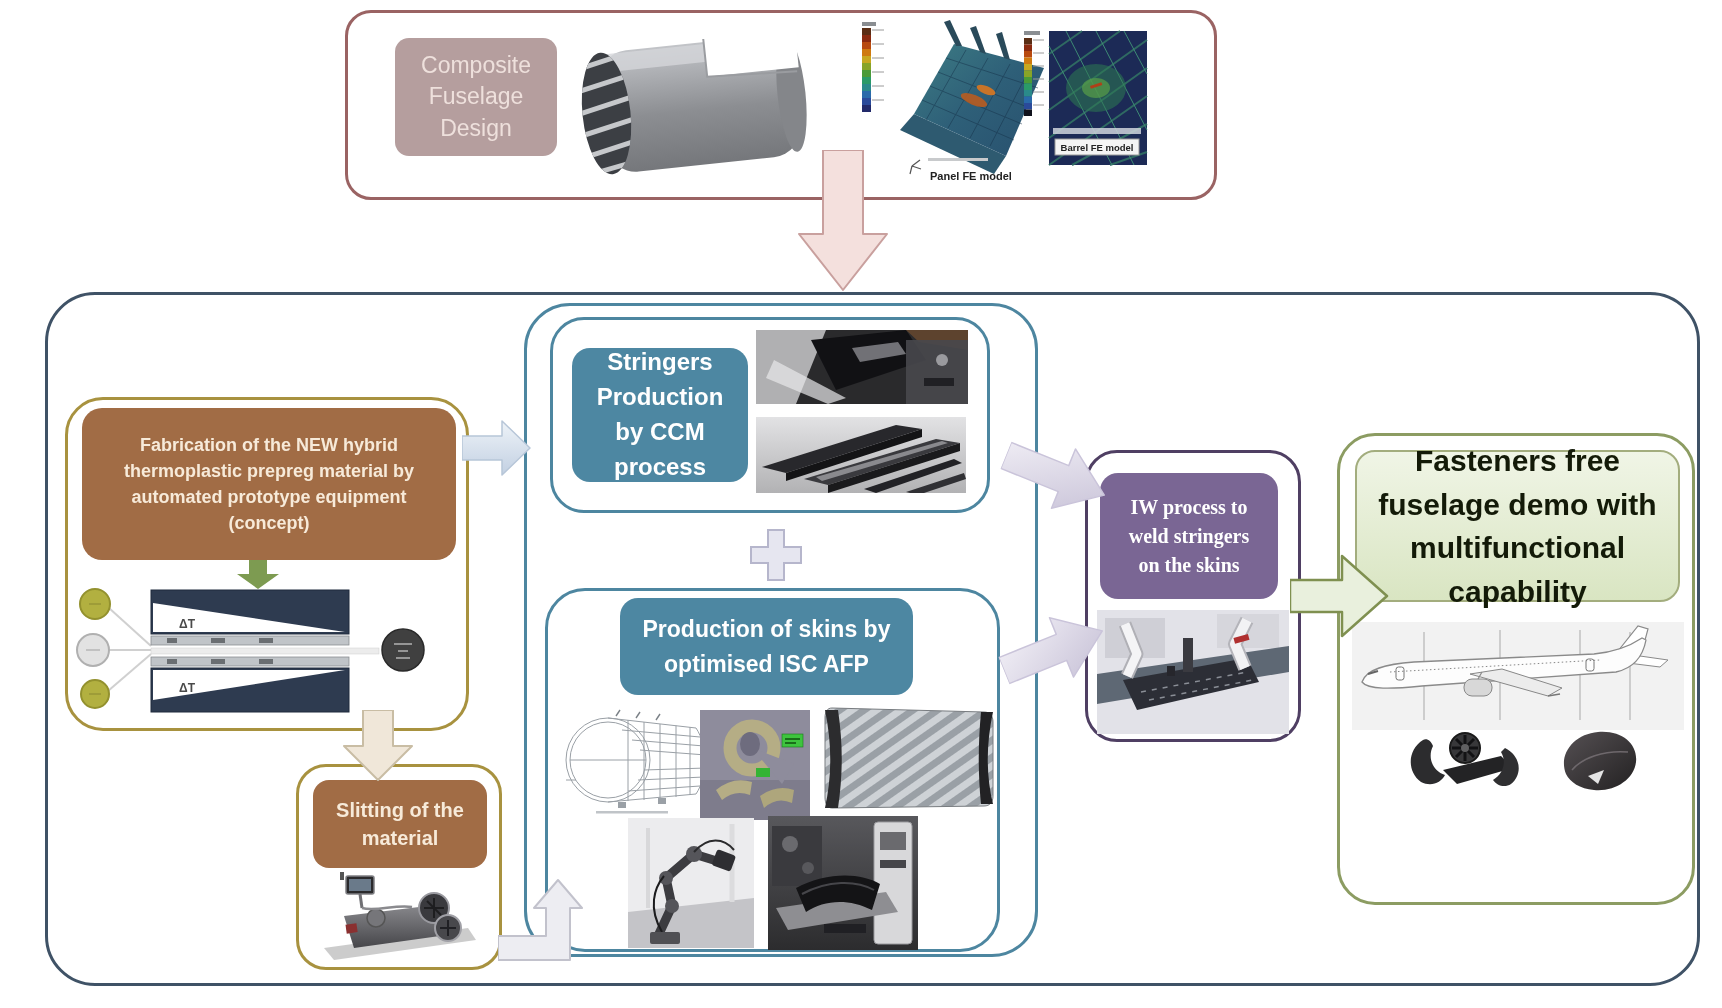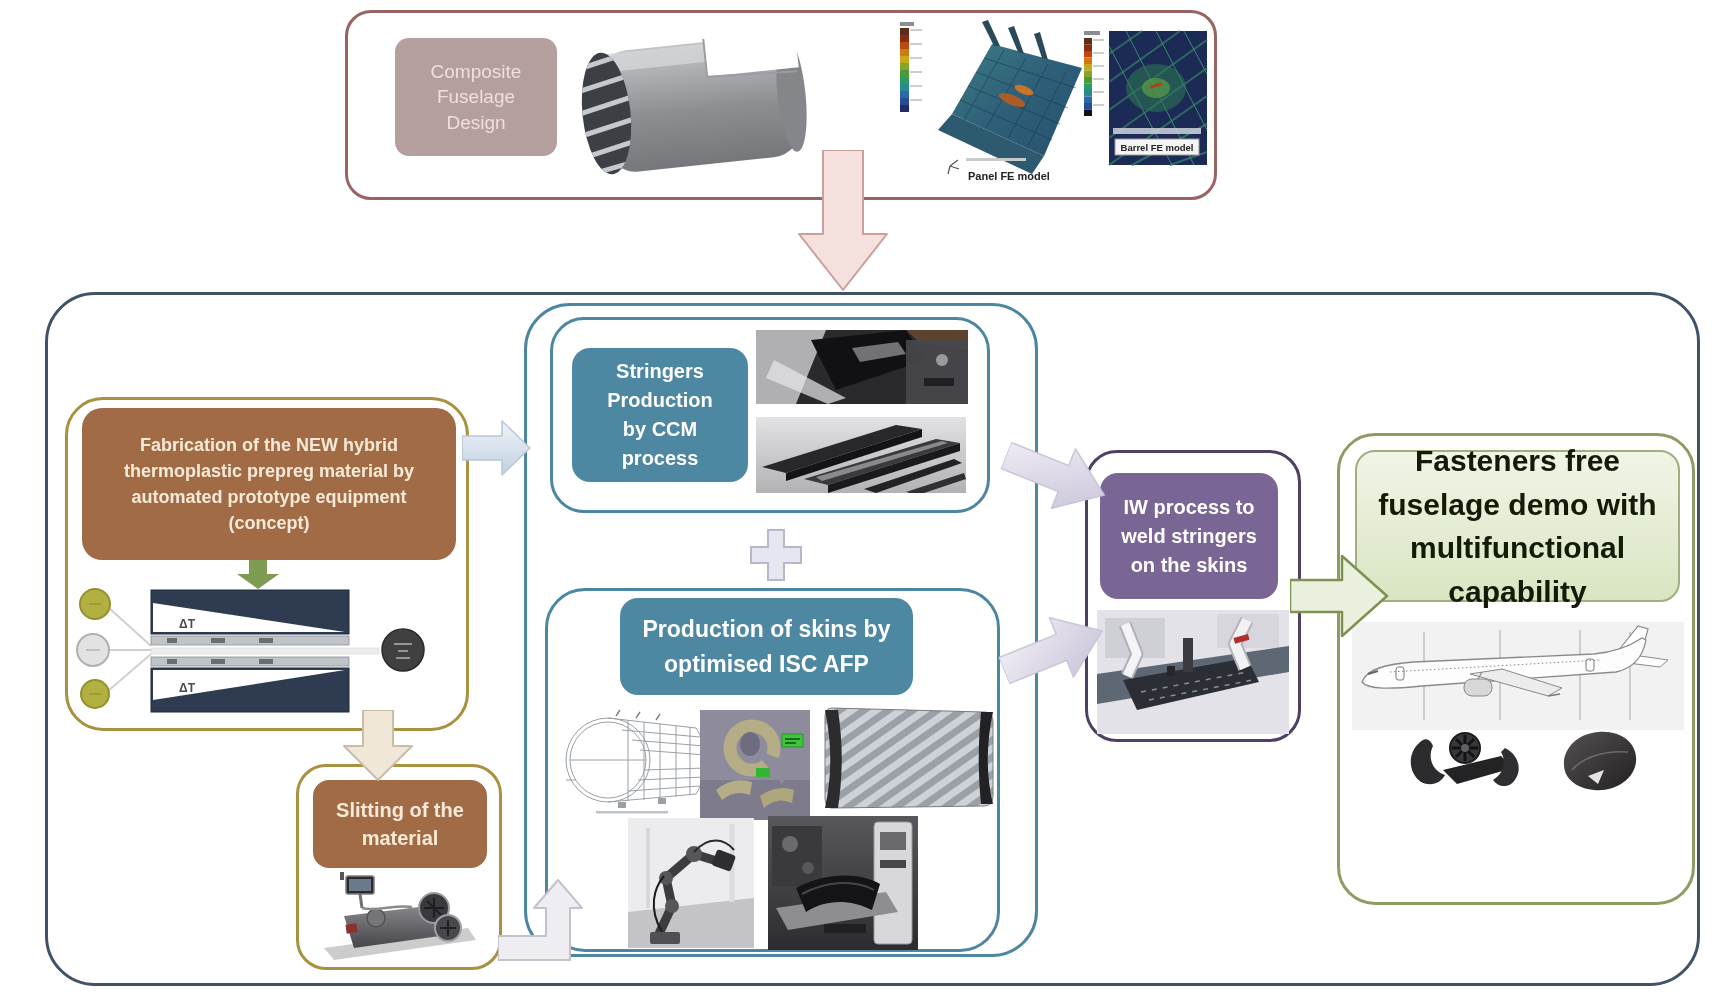--- a/index.html
+++ b/index.html
@@ -25,32 +25,32 @@
     border:3px solid var(--teal-border,#4d86a0);border-radius:40px;background:#fff;}
   .purple-container{left:1085px;top:450px;width:216px;height:292px;
     border:3px solid var(--purple-border,#4f3f63);border-radius:32px;}
   .green-container{left:1337px;top:433px;width:358px;height:472px;
     border:3px solid var(--green-border,#8c9c62);border-radius:38px;}
 
   
   .node{position:absolute;display:flex;align-items:center;justify-content:center;
     text-align:center;box-sizing:border-box;color:#fff;font-weight:700;}
   .design-box{left:395px;top:38px;width:162px;height:118px;border-radius:14px;
-    background:var(--design-box,#b59e9e);color:#eee0dc;font-size:19px;font-weight:400;
+    background:var(--design-box,#b59e9e);color:#eee0dc;font-size:23px;font-weight:400;
     line-height:1.35;padding:0 10px;}
   .fabrication-box{left:82px;top:408px;width:374px;height:152px;border-radius:20px;
     background:var(--brown-box,#a16c45);color:#f7ead9;font-size:18px;line-height:1.45;padding:0 12px;}
   .slitting-box{left:313px;top:780px;width:174px;height:88px;border-radius:16px;
     background:var(--brown-box,#a16c45);color:#f7ead9;font-size:20px;line-height:1.4;padding:9px 12px;}
   .stringers-box{left:572px;top:348px;width:176px;height:134px;border-radius:18px;
-    background:var(--teal-box,#4d87a2);font-size:20px;line-height:1.45;padding:0 24px;}
+    background:var(--teal-box,#4d87a2);font-size:24px;line-height:1.45;padding:0 24px;}
   .skins-box{left:620px;top:598px;width:293px;height:97px;border-radius:18px;
     background:var(--teal-box,#4d87a2);font-size:23px;line-height:1.5;padding:0 14px;}
   .iw-box{left:1100px;top:473px;width:178px;height:126px;border-radius:18px;
-    background:var(--purple-box,#7a6694);font-size:20px;line-height:1.45;padding:0 18px;}
+    background:var(--purple-box,#7a6694);font-size:20px;line-height:1.45;padding:0 18px;font-family:Liberation Serif, serif;}
   .demo-box{left:1355px;top:450px;width:325px;height:152px;border-radius:20px;
     background:linear-gradient(var(--green-box-bg,#f0f5e6),#d9e5c2);
     border:2px solid #a3ad7e;color:#131a08;font-size:30px;line-height:1.45;padding:0 20px;}
 
   .img{position:absolute;}
   svg{display:block;}
   svg text{font-family:"Liberation Sans",sans-serif;}
 </style>
 </head>
 <body>
@@ -96,21 +96,21 @@
               <line x1="18" y1="52" x2="74" y2="40"></line>
             <line x1="18" y1="74" x2="74" y2="62"></line>
               <line x1="18" y1="96" x2="74" y2="84"></line>
             <line x1="18" y1="118" x2="74" y2="106"></line>
               <line x1="18" y1="136" x2="74" y2="126"></line>
           </g>
         </g>
       </svg>
     </div>
 
-    <div class="img" style="left:894px;top:16px;width:200px;height:170px;text-align:center;">
+    <div class="img" style="left:856px;top:16px;width:200px;height:170px;text-align:center;">
       <svg width="200" height="170" viewBox="0 0 200 170">
         <defs>
           <linearGradient id="gPanel" x1="0" y1="0" x2="1" y2="1">
             <stop offset="0" stop-color="#3d7c84"></stop>
               <stop offset="0.5" stop-color="#2e5f78"></stop>
               <stop offset="1" stop-color="#28506e"></stop>
           </linearGradient>
         </defs>
         <g transform="translate(6,12)">
           <rect x="0" y="-6" width="14" height="4" fill="#8a8e92"></rect>
@@ -157,21 +157,21 @@
           <ellipse cx="130" cy="74" rx="10" ry="4" fill="#c87428" transform="rotate(22 130 74)"></ellipse>
         </g>
         <g>
           <path d="M56,150 l8,-6 M56,150 l9,3 M56,150 l-2,8" stroke="#555" stroke-width="1.2" fill="none"></path>
         </g>
         <rect x="72" y="142" width="60" height="3" fill="#c8cacc"></rect>
         <text x="74" y="164" font-size="11" font-weight="700" fill="#222">Panel FE model</text>
       </svg>
     </div>
 
-    <div class="img" style="left:1082px;top:26px;width:128px;height:148px;">
+    <div class="img" style="left:1022px;top:26px;width:128px;height:148px;">
       <svg width="128" height="148" viewBox="0 0 128 148">
         <g transform="translate(2,12)">
           <rect x="0" y="-7" width="16" height="4" fill="#8a8e92"></rect>
           <g>
             <rect y="0" width="8" height="6.5" fill="#5a2d14"></rect>
               <rect y="6.5" width="8" height="6.5" fill="#8a2a10"></rect>
             <rect y="13" width="8" height="6.5" fill="#b84a10"></rect>
               <rect y="19.5" width="8" height="6.5" fill="#cf7a10"></rect>
             <rect y="26" width="8" height="6.5" fill="#c8a820"></rect>
               <rect y="32.5" width="8" height="6.5" fill="#88a428"></rect>

